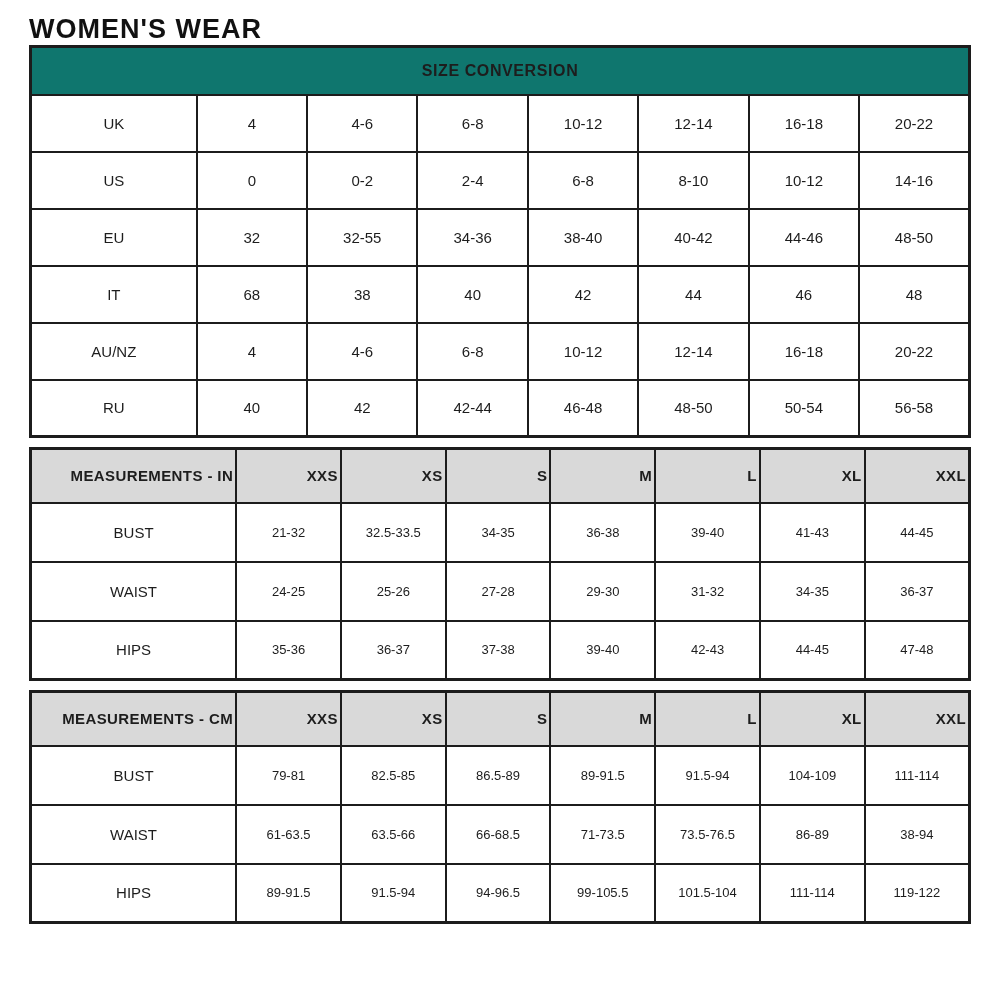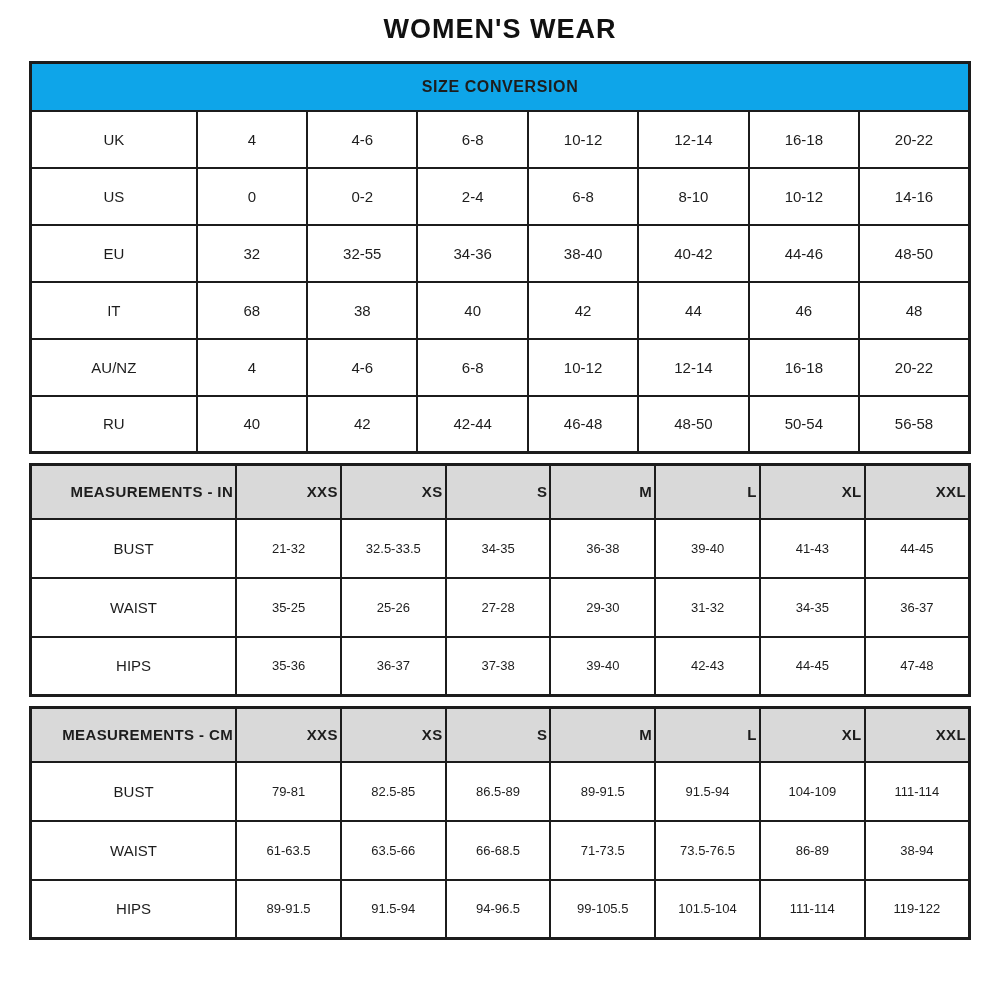--- a/index.html
+++ b/index.html
@@ -10,43 +10,42 @@
     font-family: "Liberation Sans", sans-serif;
     color: #1d1d1d;
     overflow: hidden;
   }
   .page {
     width: 1000px;
     height: 1000px;
     padding: 14px 29px 10px 29px;
   }
   .page-title {
-    text-align: center;
     font-size: 27px;
     font-weight: 700;
     letter-spacing: 1px;
     color: #111111;
-    margin-bottom: 16px;
+    margin-bottom: 0;
   }
   table {
     width: 100%;
     border-collapse: collapse;
     table-layout: fixed;
     border: 3px solid #1c1c1c;
   }
   th, td {
     border: 2px solid #1c1c1c;
     text-align: center;
     vertical-align: middle;
     font-weight: 400;
     padding: 0 2px;
   }
   
   .t1 .caption-cell {
-    background: #0ea5e9;
+    background: #0f766e;
     height: 48px;
     font-size: 16px;
     font-weight: 700;
     letter-spacing: 0.6px;
   }
   .t1 td, .t1 .hdr-cell { height: 57px; font-size: 15px; }
   .t1 .col-label { width: 17.7%; }
   .t1 .col-size  { width: 11.757%; }
   
   .t2 { margin-top: 9px; }
@@ -179,21 +178,21 @@
         <td>21-32</td>
         <td>32.5-33.5</td>
         <td>34-35</td>
         <td>36-38</td>
         <td>39-40</td>
         <td>41-43</td>
         <td>44-45</td>
       </tr>
       <tr>
         <td class="row-label">WAIST</td>
-        <td>35-25</td>
+        <td>24-25</td>
         <td>25-26</td>
         <td>27-28</td>
         <td>29-30</td>
         <td>31-32</td>
         <td>34-35</td>
         <td>36-37</td>
       </tr>
       <tr>
         <td class="row-label">HIPS</td>
         <td>35-36</td>

